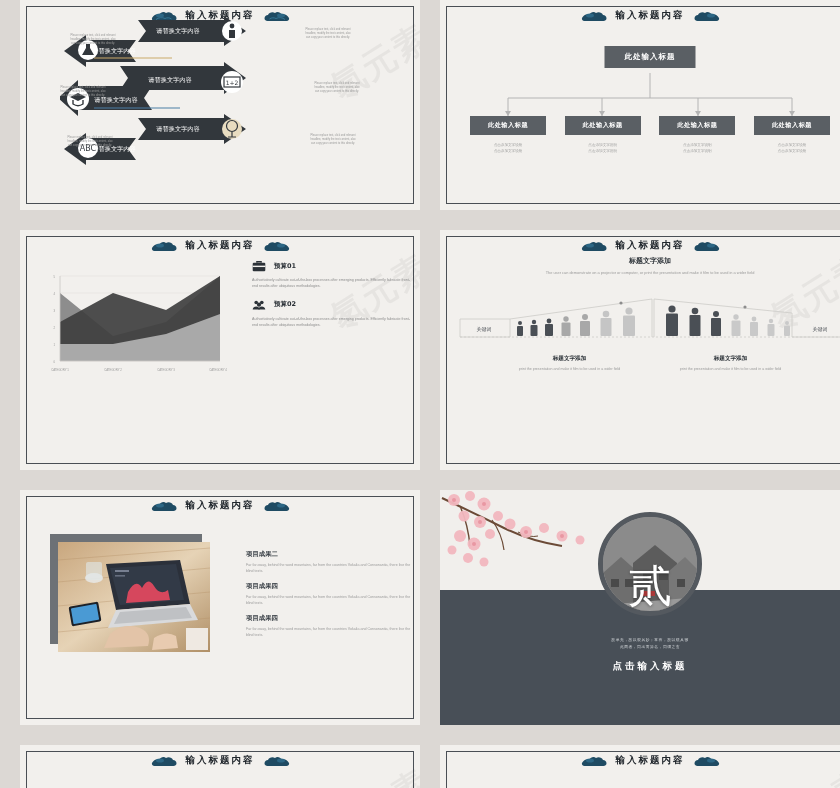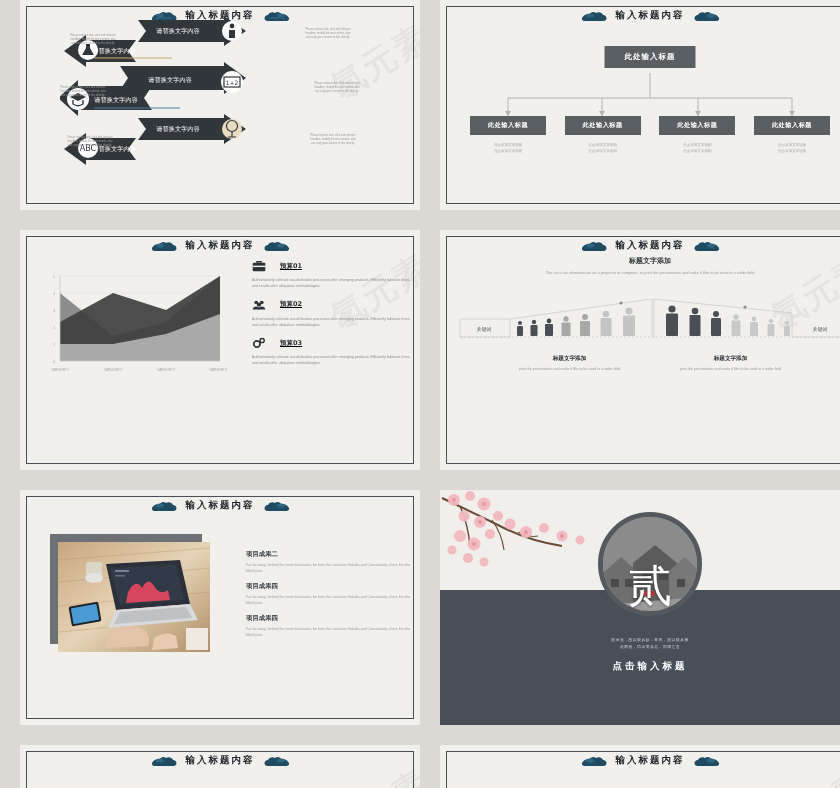--- a/index.html
+++ b/index.html
@@ -82,21 +82,21 @@
   .org .node .cap{
     margin-top:7px;font-size:3.6px;line-height:1.8;color:#9b9b9b;
     font-family:"DejaVu Sans",sans-serif;
   }
   .org svg.lines{position:absolute;left:0;top:0;width:100%;height:180px;}
 
   
   .s3left{position:absolute;left:22px;top:40px;width:190px;height:110px;}
   .s3right{position:absolute;left:232px;top:30px;width:160px;}
   .bitem{margin-bottom:9px;}
-  .bhead{display:flex;align-items:center;gap:14px;text-decoration:underline;}
+  .bhead{display:flex;align-items:center;gap:8px;}
   .bhead .lbl{font-size:6.5px;font-weight:700;color:#2c3238;
        font-family:"DejaVu Sans",sans-serif;}
   .bbody{font-size:3.6px;line-height:1.75;color:#8d8d8d;margin-top:5px;
        font-family:"Liberation Sans",sans-serif;}
   .axlbl{font-size:2.8px;fill:#9a9a9a;font-family:"Liberation Sans",sans-serif;}
 
   
   .s4{position:absolute;left:0;top:26px;width:100%;}
   .s4 .t1{text-align:center;font-size:7px;font-weight:700;color:#2c3238;
       font-family:"DejaVu Sans",sans-serif;}
@@ -313,30 +313,20 @@
       <div class="bitem">
         <div class="bhead">
           <svg width="14" height="12" viewBox="0 0 20 17">
             <circle cx="6" cy="5" r="2.6" fill="#2c3238"></circle>
               <circle cx="14" cy="5" r="2.6" fill="#2c3238"></circle>
             <circle cx="10" cy="8" r="3" fill="#2c3238"></circle>
             <path d="M1 15c0-3 3-4.5 5-4.5S11 12 11 15z" fill="#2c3238"></path>
             <path d="M9 15c0-3 3-4.5 5-4.5S19 12 19 15z" fill="#2c3238"></path>
           </svg>
           <span class="lbl">预算02</span>
-        </div>
-        <div class="bbody">Authoritatively cultivate out-of-the-box processes after emerging products. Efficiently fabricate front-end results after ubiquitous methodologies.</div>
-      </div>
-      <div class="bitem">
-        <div class="bhead">
-          <svg width="14" height="12" viewBox="0 0 20 17">
-            <circle cx="7" cy="10" r="4.5" fill="none" stroke="#2c3238" stroke-width="2.4"></circle>
-            <circle cx="14.5" cy="5" r="3" fill="none" stroke="#2c3238" stroke-width="2"></circle>
-          </svg>
-          <span class="lbl">预算03</span>
         </div>
         <div class="bbody">Authoritatively cultivate out-of-the-box processes after emerging products. Efficiently fabricate front-end results after ubiquitous methodologies.</div>
       </div>
     </div>
   </div>
 
   <div class="slide">
     <div class="inner-border"></div>
     <div class="head">
       <svg class="cloud" viewBox="0 0 60 26">

